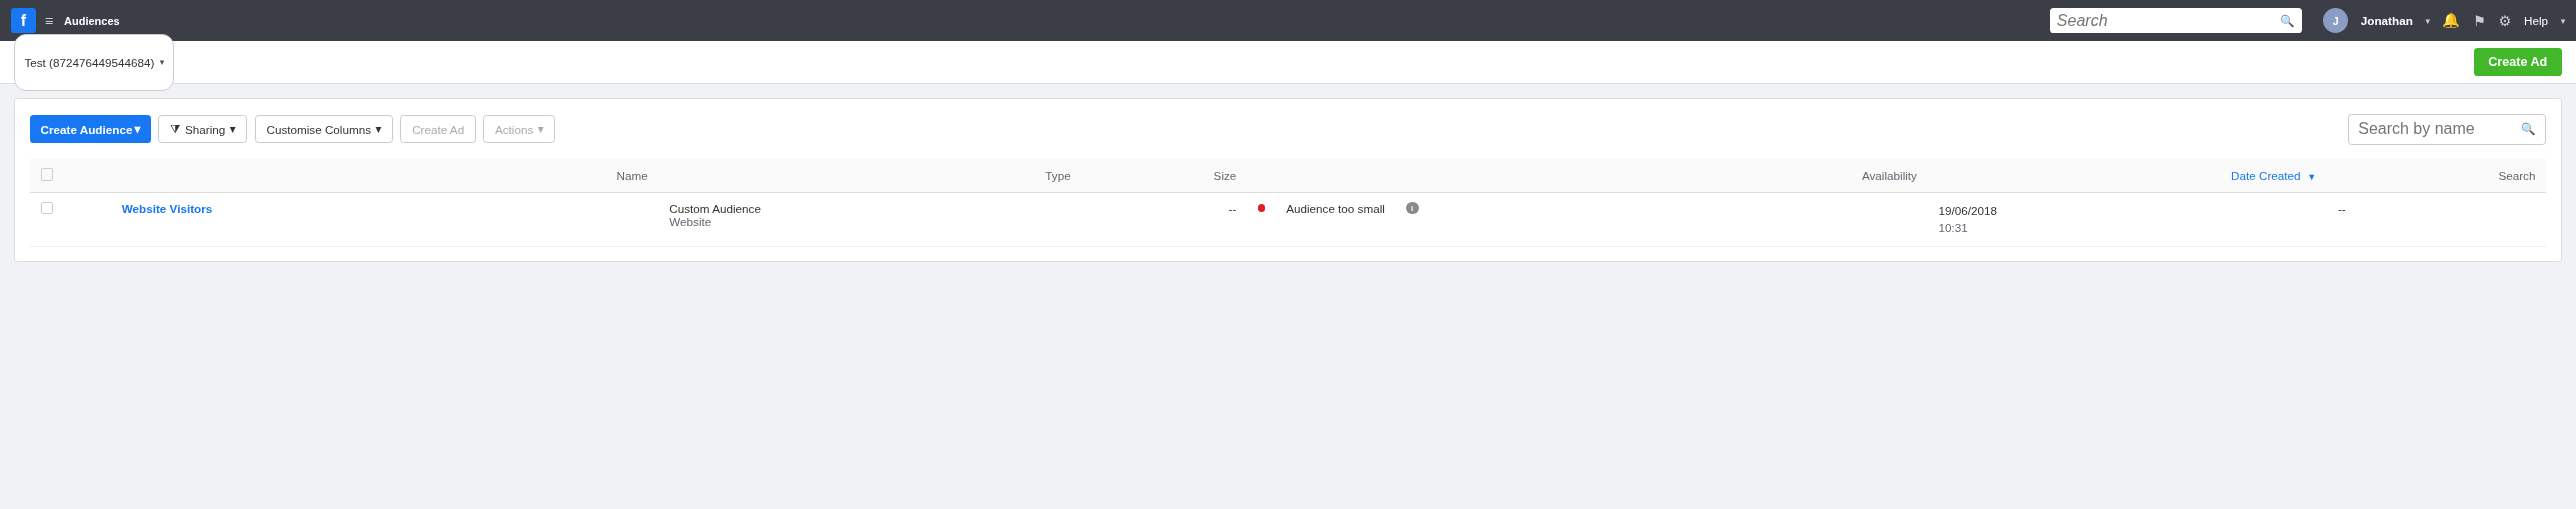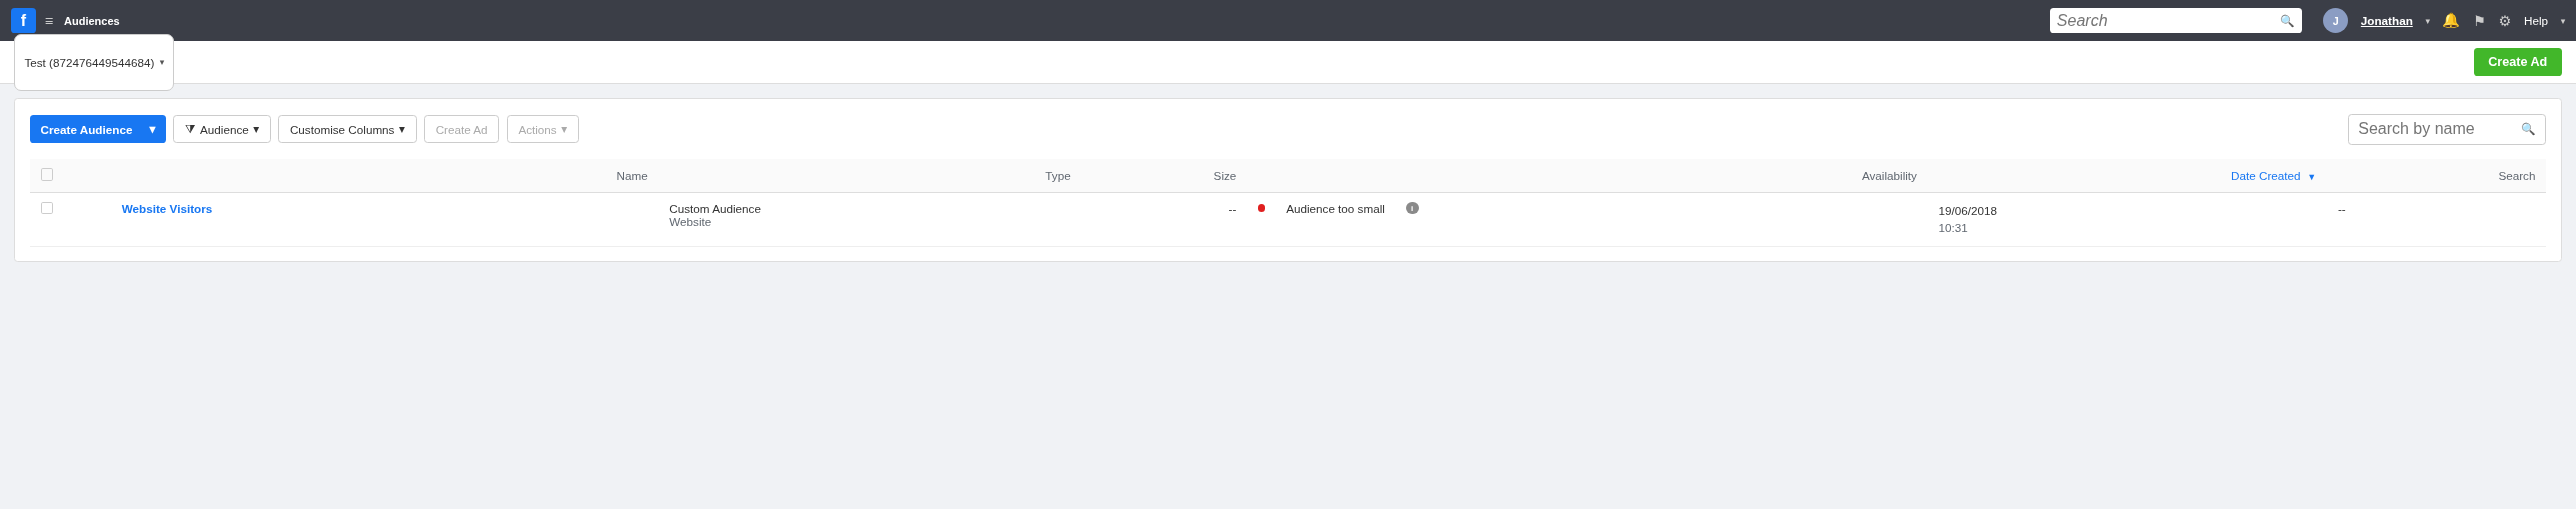--- a/index.html
+++ b/index.html
@@ -31,56 +31,56 @@
     .topnav-search input {
       border: none; outline: none; font-size: 16px; width: 100%; background: transparent; font-style: italic;
     }
     .topnav-search-icon { color: #888; font-size: 11.7px; }
     .topnav-right { display: flex; align-items: center; gap: 12.6px; margin-left: 12.6px; }
     .topnav-avatar {
       width: 25px; height: 25px; border-radius: 50%; overflow: hidden;
       background: #8b9dc3; display: flex; align-items: center; justify-content: center;
       color: white; font-size: 10.8px; font-weight: bold;
     }
-    .topnav-username { color: white; font-size: 11.7px; font-weight: 600; text-decoration: underline; }
+    .topnav-username { color: white; font-size: 11.7px; font-weight: 600; }
     .topnav-caret { color: #ccc; font-size: 9px; }
     .topnav-icon { color: #ccc; font-size: 14.4px; cursor: pointer; }
     .topnav-help { color: white; font-size: 11.7px; font-weight: 400; }
     .topnav-help-caret { color: #ccc; font-size: 9px; }
 
     
     .subheader {
       background: #fff; border-bottom: 0.9px solid #ddd;
       display: flex; align-items: center; justify-content: space-between;
       padding: 0 14.4px; height: 43px;
     }
     .account-selector {
       display: flex; align-items: center; gap: 5.4px;
-      border: 0.9px solid #ccc; border-radius: 7px; padding: 21px 9px;
+      border: 0.9px solid #ccc; border-radius: 12px; padding: 21px 9px;
       background: #fff; cursor: pointer; font-size: 11.7px; color: #333;
     }
     .account-selector-caret { color: #555; font-size: 9px; }
     .create-ad-btn {
       background: #42b72a; color: white; border: none; border-radius: 3.6px;
       padding: 7.2px 14.4px; font-size: 12.6px; font-weight: 600; cursor: pointer;
     }
 
     
     .main { padding: 14.4px; }
     .content-card {
       background: #fff; border: 0.9px solid #ddd; border-radius: 3.6px;
       padding: 14.4px;
     }
 
     
     .toolbar { display: flex; align-items: center; gap: 7.2px; margin-bottom: 14.4px; }
     .create-audience-btn {
       background: #1877f2; color: white; border: none; border-radius: 3.6px;
       padding: 7.2px 10.8px; font-size: 11.7px; font-weight: 600; cursor: pointer;
-      display: flex; align-items: center; gap: 17px;
+      display: flex; align-items: center; gap: 2px;
     }
     .filters-btn, .customise-btn, .create-ad-sm-btn, .actions-btn {
       background: white; color: #333; border: 0.9px solid #ccc; border-radius: 3.6px;
       padding: 6.3px 10.8px; font-size: 11.7px; cursor: pointer;
       display: flex; align-items: center; gap: 4.5px;
     }
     .create-ad-sm-btn, .actions-btn { color: #aaa; cursor: default; }
     .toolbar-right { margin-left: auto; }
     .search-by-name {
       display: flex; align-items: center; gap: 5.4px;
@@ -161,21 +161,21 @@
 <div class="main">
   <div class="content-card">
 
     <div class="toolbar">
       <button class="create-audience-btn">
         <span>Create Audience</span>
         <span>▾</span>
       </button>
       <button class="filters-btn">
         <span>⧩</span>
-        <span>Audience</span>
+        <span>Sharing</span>
         <span>▾</span>
       </button>
       <button class="customise-btn">
         <span>Customise Columns</span>
         <span>▾</span>
       </button>
       <button class="create-ad-sm-btn">
         <span>Create Ad</span>
       </button>
       <button class="actions-btn">

